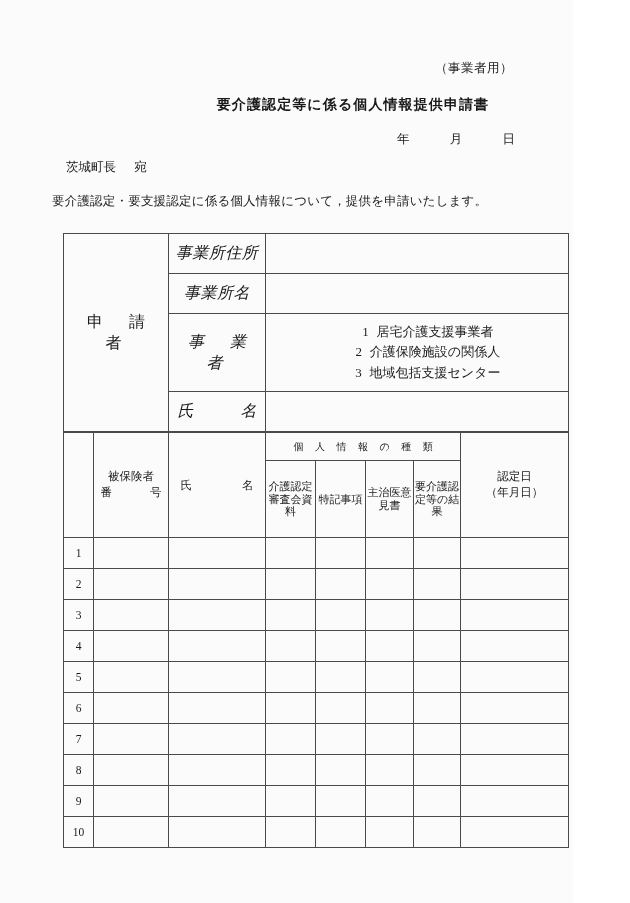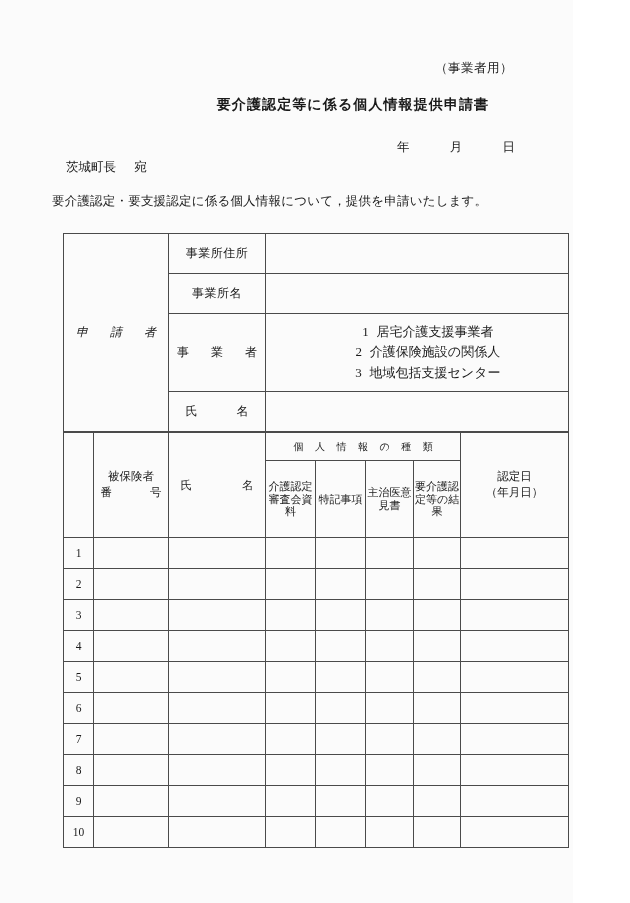--- a/index.html
+++ b/index.html
@@ -36,21 +36,21 @@
     left: 0;
     width: 630px;
     text-align: center;
     font-size: 14px;
     font-weight: bold;
     letter-spacing: 1.1px;
     margin-left: 38px;
   }
   .date-line {
     position: absolute;
-    top: 139px;
+    top: 131px;
     right: 58px;
     font-size: 12.5px;
     white-space: nowrap;
   }
   .date-line .d-unit { display: inline-block; }
   .date-line .d-gap  { display: inline-block; width: 34px; }
 
   .addressee {
     position: absolute;
     top: 159px;
@@ -82,28 +82,28 @@
     border: 1px solid #4a4a4a;
     padding: 0;
     text-align: center;
     vertical-align: middle;
     font-weight: normal;
   }
 
   
   #applicant-table { top: 233px; }
   .cell-applicant-label {
-    font-size: 12px;
+    font-size: 16px;
     letter-spacing: 5px;
     text-indent: 5px;
+  }
+  .cell-label {
+    font-size: 16px;
+    letter-spacing: 0.5px;
     font-style: italic;
-  }
-  .cell-label {
-    font-size: 12px;
-    letter-spacing: 0.5px;
   }
   .cell-label.spaced {
     letter-spacing: 5px;
     text-indent: 5px;
   }
   .cell-blank { background: transparent; }
 
   .option-list {
     text-align: center;
     padding: 6px 0 6px 14px;

